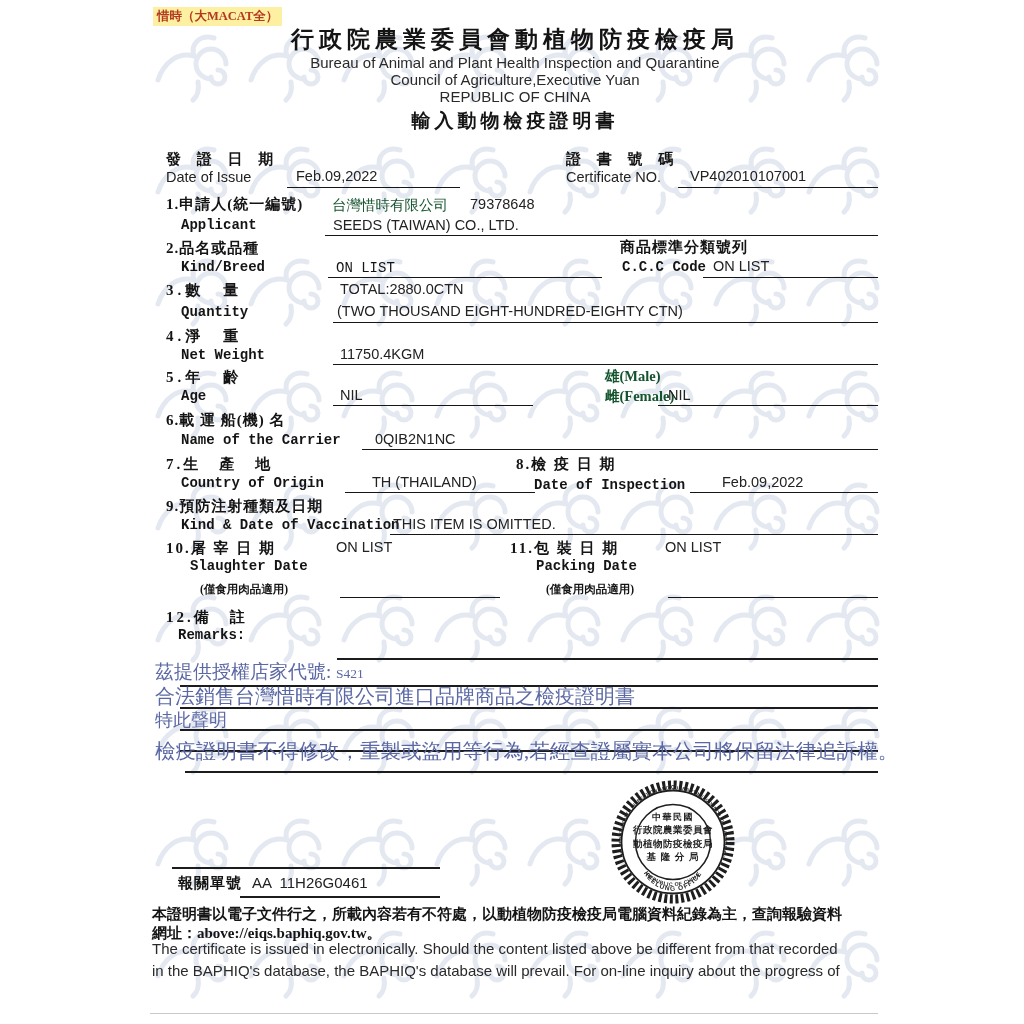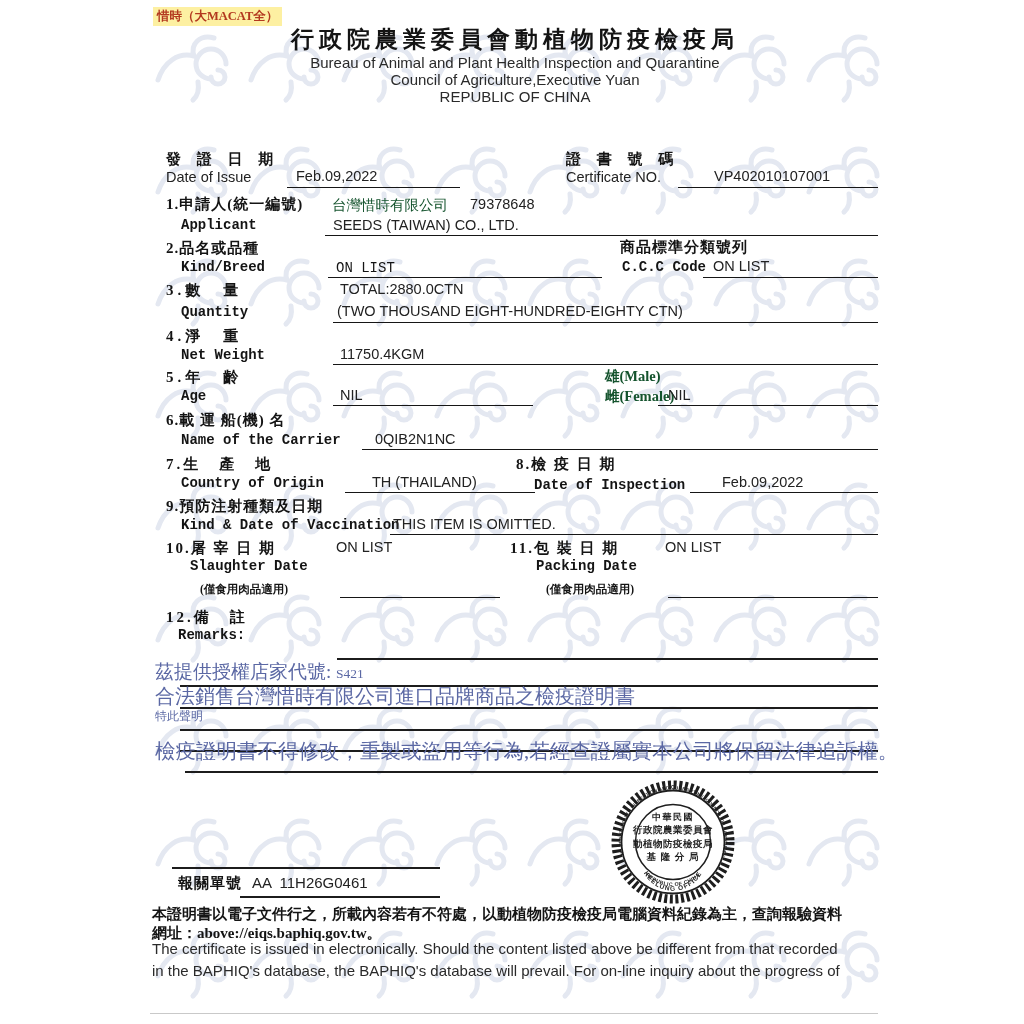--- a/index.html
+++ b/index.html
@@ -41,29 +41,30 @@
     </defs>
     <rect width="744" height="994" fill="url(#wm)"></rect>
   </svg>
 
   <div class="abs topnote" style="left:153px;top:7px;">惜時（大MACAT全）</div>
 
   <div class="abs footer-en center" style="left:150px;top:54px;width:730px;">Bureau of Animal and Plant Health Inspection and Quarantine</div>
   <div class="abs zh-head center" style="left:150px;top:24px;width:730px;font-size:23px;letter-spacing:5px;">行政院農業委員會動植物防疫檢疫局</div>
   <div class="abs footer-en center" style="left:150px;top:71px;width:730px;">Council of Agriculture,Executive Yuan</div>
   <div class="abs footer-en center" style="left:150px;top:88px;width:730px;">REPUBLIC OF CHINA</div>
+  <div class="abs zh-head center" style="left:150px;top:108px;width:730px;font-size:19px;letter-spacing:4px;">輸入動物檢疫證明書</div>
 
   <div class="abs zh-label" style="left:166px;top:150px;letter-spacing:6px;">發 證 日 期</div>
   <div class="abs val" style="left:166px;top:169px;">Date of Issue</div>
   <div class="abs val" style="left:296px;top:168px;">Feb.09,2022</div>
   <div class="abs ul" style="left:287px;top:187px;width:173px;"></div>
 
   <div class="abs zh-label" style="left:566px;top:150px;letter-spacing:6px;">證 書 號 碼</div>
   <div class="abs val" style="left:566px;top:169px;">Certificate NO.</div>
-  <div class="abs val" style="left:690px;top:168px;margin-left:24px;">VP402010107001</div>
+  <div class="abs val" style="left:690px;top:168px;">VP402010107001</div>
   <div class="abs ul" style="left:678px;top:187px;width:200px;"></div>
 
   <div class="abs zh-label" style="left:166px;top:195px;">1.申請人(統一編號)</div>
   <div class="abs zh-val" style="left:332px;top:196px;font-weight:normal;">台灣惜時有限公司</div>
   <div class="abs val" style="left:470px;top:196px;">79378648</div>
   <div class="abs en-label" style="left:181px;top:217px;">Applicant</div>
   <div class="abs val" style="left:333px;top:217px;">SEEDS (TAIWAN) CO., LTD.</div>
   <div class="abs ul" style="left:325px;top:235px;width:553px;"></div>
 
   <div class="abs zh-label" style="left:166px;top:239px;">2.品名或品種</div>
@@ -133,21 +134,21 @@
   <div class="abs rline" style="left:180px;top:707px;width:698px;"></div>
   <div class="abs rline" style="left:180px;top:729px;width:698px;"></div>
   <div class="abs rline" style="left:180px;top:750px;width:698px;"></div>
   <div class="abs rline" style="left:185px;top:771px;width:693px;"></div>
 
   <div class="abs blue" style="left:155px;top:659px;font-size:19px;">
     <span>茲提供授權店家代號:</span>
     <span style="font-size:13.5px;">S421</span>
   </div>
   <div class="abs blue" style="left:155px;top:683px;font-size:20px;">合法銷售台灣惜時有限公司進口品牌商品之檢疫證明書</div>
-  <div class="abs blue" style="left:155px;top:708px;font-size:12px;">特此聲明</div>
+  <div class="abs blue" style="left:155px;top:708px;font-size:18px;">特此聲明</div>
   <div class="abs blue" style="left:155px;top:737px;font-size:20.5px;">檢疫證明書不得修改，重製或盜用等行為,若經查證屬實本公司將保留法律追訴權。</div>
 
   <svg class="abs" style="left:598px;top:779px;z-index:3;" width="150" height="130" viewBox="0 0 150 130">
     <defs>
       <path id="ringPath" d="M26.5 77 A51 51 0 1 1 123.5 77"></path>
       <path id="arc1Path" d="M43 85 A32.5 32.5 0 0 0 107 85"></path>
       <path id="arc2Path" d="M49 97.5 A40 40 0 0 0 101 97.5"></path>
     </defs>
     <circle cx="75" cy="63" r="57" fill="none" stroke="#1e1e1e" stroke-width="9" stroke-dasharray="3 2.6"></circle>
     <circle cx="75" cy="63" r="51.5" fill="#ffffff" stroke="#1e1e1e" stroke-width="1.8"></circle>

